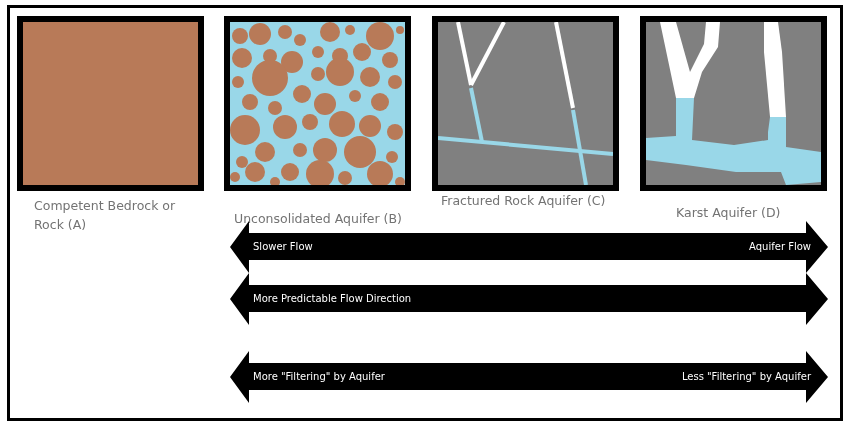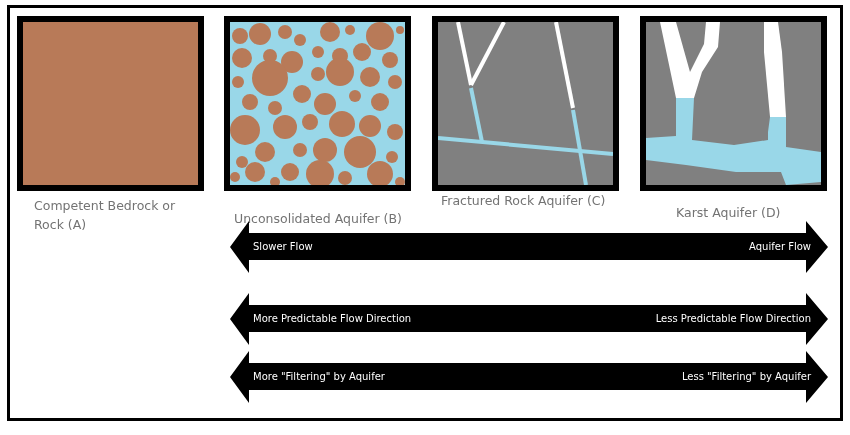--- a/index.html
+++ b/index.html
@@ -118,26 +118,25 @@
 <div class="label" style="left:676px; top:203px;">Karst Aquifer (D)</div>
 
 <div class="arrow" style="top:221px;">
   <svg viewBox="0 0 598 52" preserveAspectRatio="none">
     <polygon points="0,26 19,0 19,12 576,12 576,0 598,26 576,52 576,39 19,39 19,52" fill="#000"></polygon>
   </svg>
   <span class="t tl">Slower Flow</span>
   <span class="t tr">Aquifer Flow</span>
 </div>
 
-<div class="arrow" style="top:293px;">
+<div class="arrow" style="top:273px;">
   <svg viewBox="0 0 598 52" preserveAspectRatio="none">
     <polygon points="0,26 19,0 19,12 576,12 576,0 598,26 576,52 576,39 19,39 19,52" fill="#000"></polygon>
   </svg>
   <span class="t tl">More Predictable Flow Direction</span>
-  <span class="t tr">Less Predictable Flow Direction</span>
 </div>
 
 <div class="arrow" style="top:351px;">
   <svg viewBox="0 0 598 52" preserveAspectRatio="none">
     <polygon points="0,26 19,0 19,12 576,12 576,0 598,26 576,52 576,39 19,39 19,52" fill="#000"></polygon>
   </svg>
   <span class="t tl">More "Filtering" by Aquifer</span>
   <span class="t tr">Less "Filtering" by Aquifer</span>
 </div>
 

